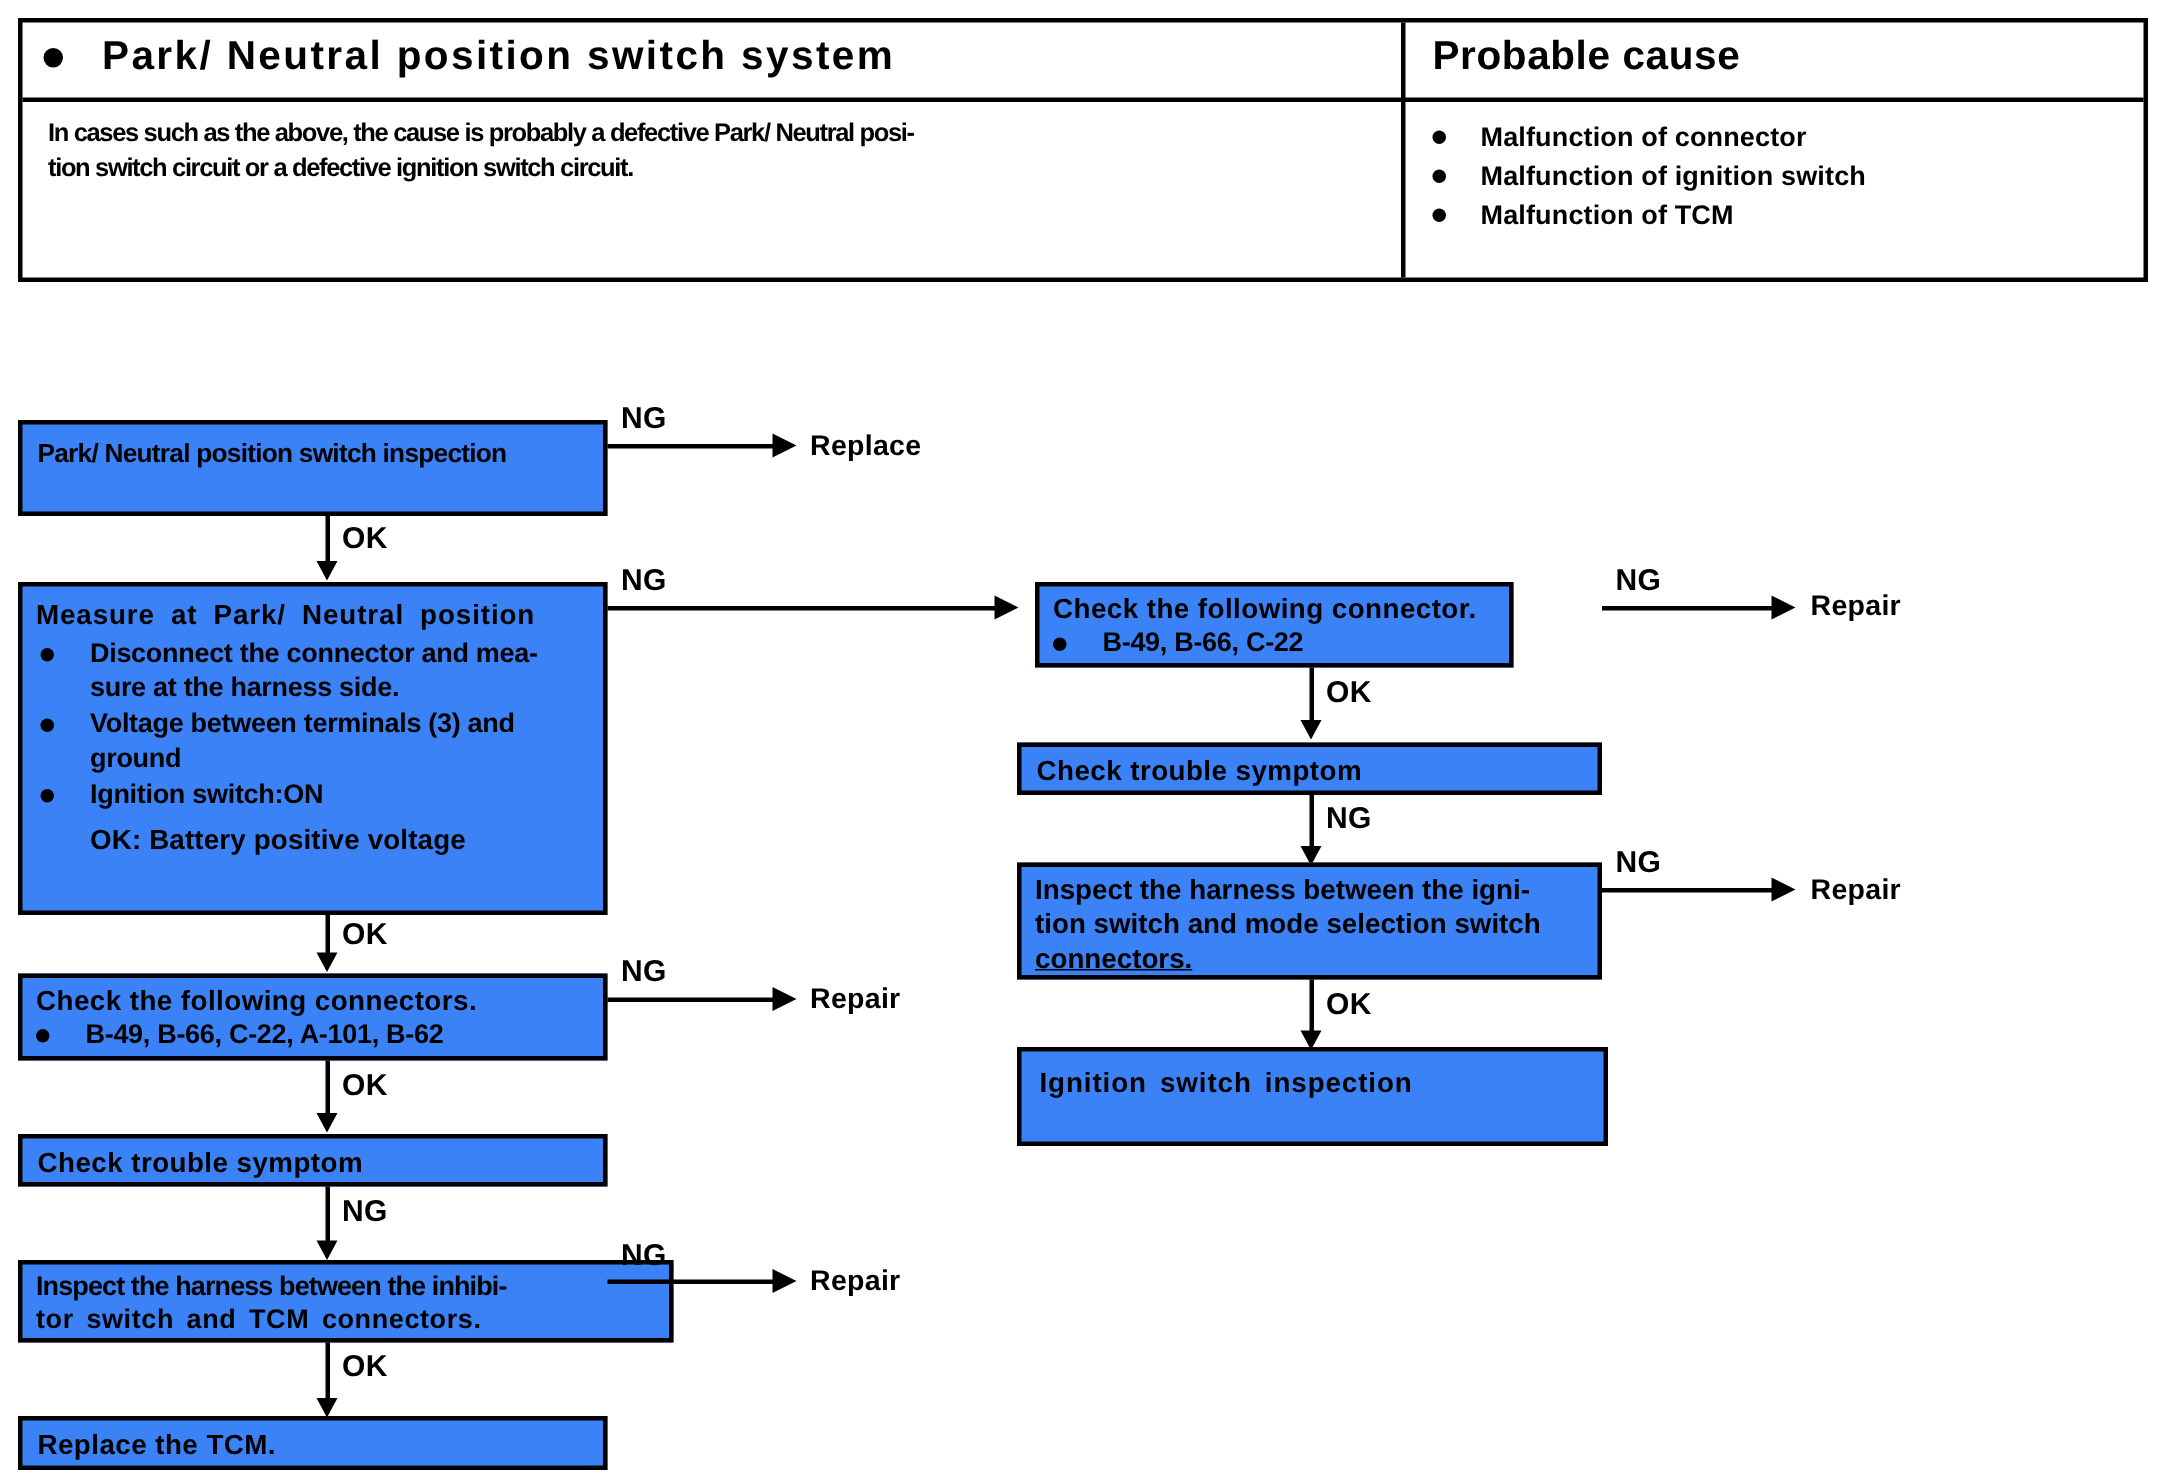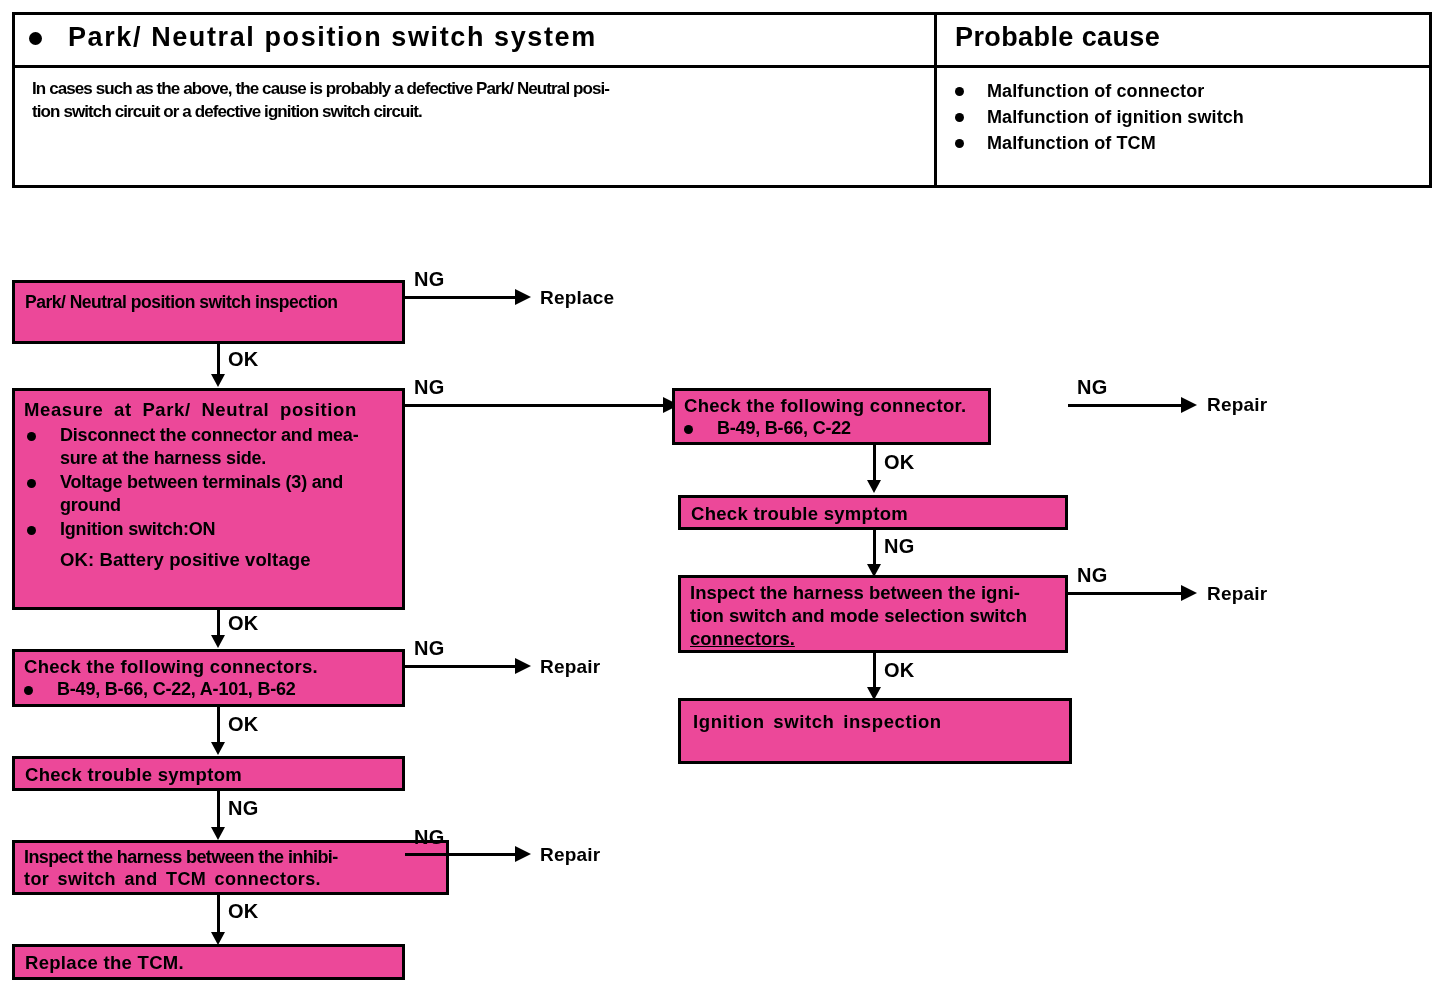--- a/index.html
+++ b/index.html
@@ -106,21 +106,21 @@
     background: #000;
     flex: 0 0 auto;
     margin-top: 9px;
   }
 
   
   .fc-box {
     position: absolute;
     border: 3px solid #000;
     box-sizing: border-box;
-    background: #ec4899;
+    background: #3b82f6;
     padding-left: 11px;
   }
   .fc-box .txt {
     display: block;
     padding: 0;
   }
 
   .t-plain {
     font-size: 17.5px;
     font-weight: bold;
@@ -327,21 +327,21 @@
 <div class="term-label" style="left:540px; top:844px;">Repair</div>
 
 <div class="vline" style="left:217px; top:895px; height:39px;"></div>
 <div class="arrow-down" style="left:211px; top:932px;"></div>
 <div class="edge-label" style="left:228px; top:900px;">OK</div>
 
 <div class="fc-box" style="left:12px; top:944px; width:393px; height:36px;">
   <span class="txt t-wide" style="position:absolute; left:10px; top:4px;">Replace the TCM.</span>
 </div>
 
-<div class="fc-box" style="left:672px; top:388px; width:319px; height:57px;">
+<div class="fc-box" style="left:690px; top:388px; width:319px; height:57px;">
   <div style="position:absolute; left:9px; top:3px; right:4px;">
     <div class="t-wide">Check the following connector.</div>
     <ul class="blist">
       <li style="padding-left:33px;">
         <span class="dot" style="left:0px;"></span>
         <span>B-49, B-66, C-22</span>
       </li>
     </ul>
   </div>
 </div>

